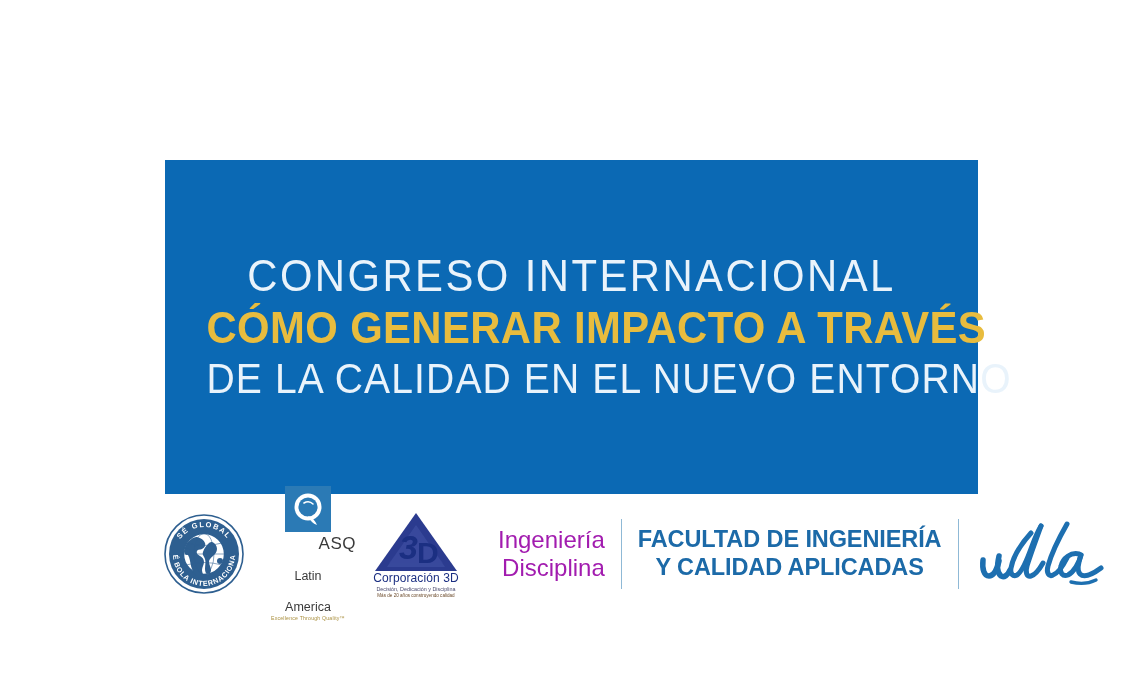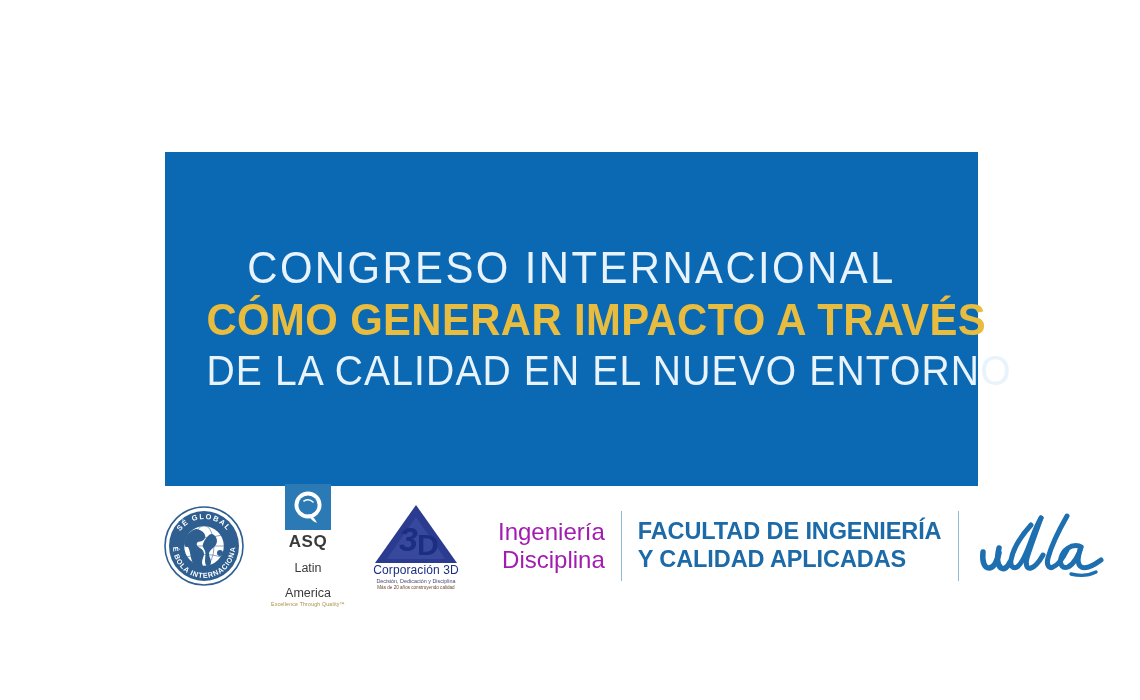--- a/index.html
+++ b/index.html
@@ -10,21 +10,21 @@
   body {
     width: 1140px;
     height: 700px;
     font-family: "Liberation Sans", sans-serif;
     overflow: hidden;
     position: relative;
   }
 
   #poster {
     position: absolute;
-    left: 0; top: 8px;
+    left: 0; top: 16px;
     width: 1140px;
     height: 561px;
     background: #ffffff;
   }
 
   
   .banner {
     position: absolute;
     left: 165px;
     top: 144px;
@@ -110,30 +110,31 @@
     text-align: center;
     line-height: 1;
   }
   .asq-mark {
     width: 46px; height: 46px;
     margin: 0 auto 3px auto;
   }
   .asq-name {
     font-family: "Liberation Sans", sans-serif;
     font-size: 17px;
-    font-weight: 700;
+    font-weight: 400;
     color: #3a3a3a;
     letter-spacing: 0.5px;
+    text-align: right;
   }
   .asq-sub {
     font-family: "Liberation Sans", sans-serif;
     font-size: 12.5px;
     font-weight: 400;
     color: #3a3a3a;
-    margin-top: 12px;
+    margin-top: 18px;
   }
   .asq-tag {
     font-family: "Liberation Sans", sans-serif;
     font-size: 5.2px;
     color: #a98f3e;
     margin-top: 3px;
     letter-spacing: 0.2px;
   }
 
   
@@ -191,20 +192,21 @@
   
   .fac {
     flex: 0 0 auto;
     font-family: "Liberation Sans", sans-serif;
     font-size: 23.5px;
     font-weight: 700;
     color: #1c6aa8;
     line-height: 1.18;
     letter-spacing: -0.1px;
     white-space: nowrap;
+    text-align: center;
   }
 
   
   .udla {
     flex: 0 0 auto;
     width: 132px;
     height: 76px;
   }
   .udla svg { display: block; }
 </style>

